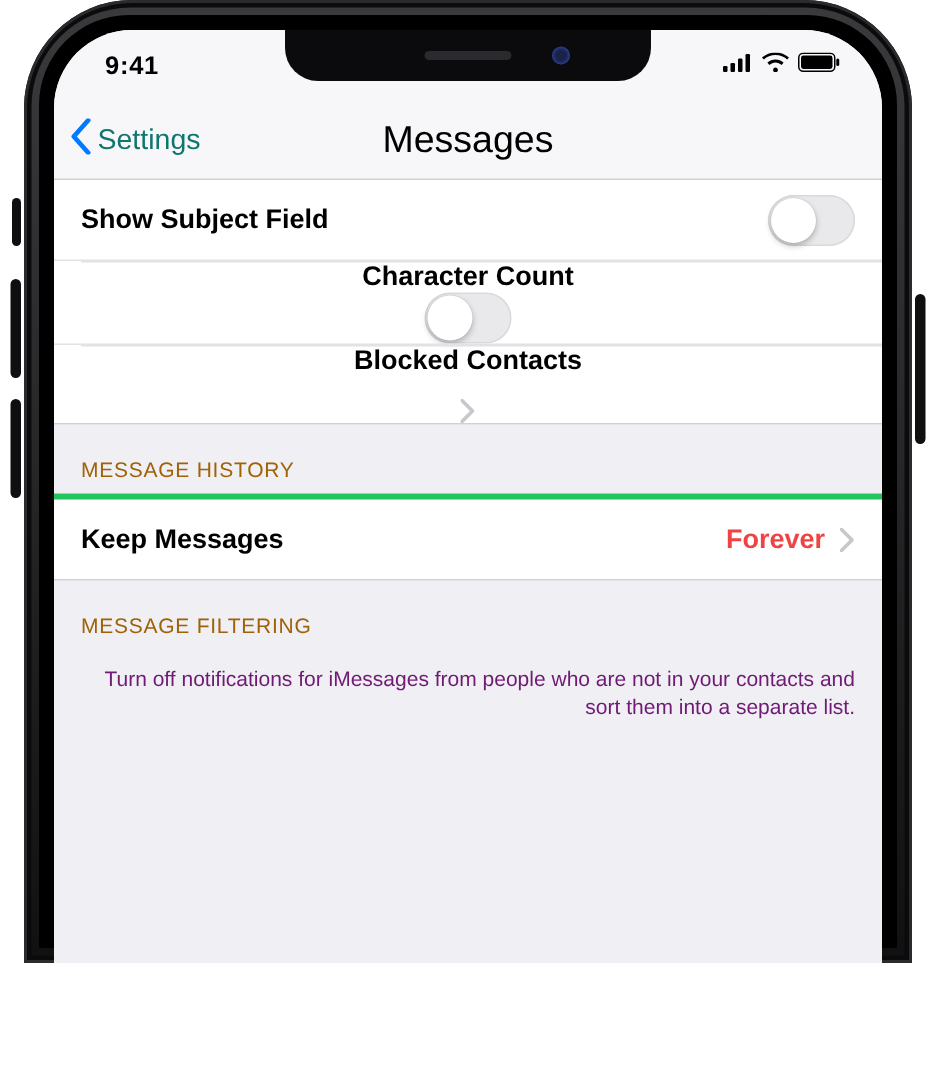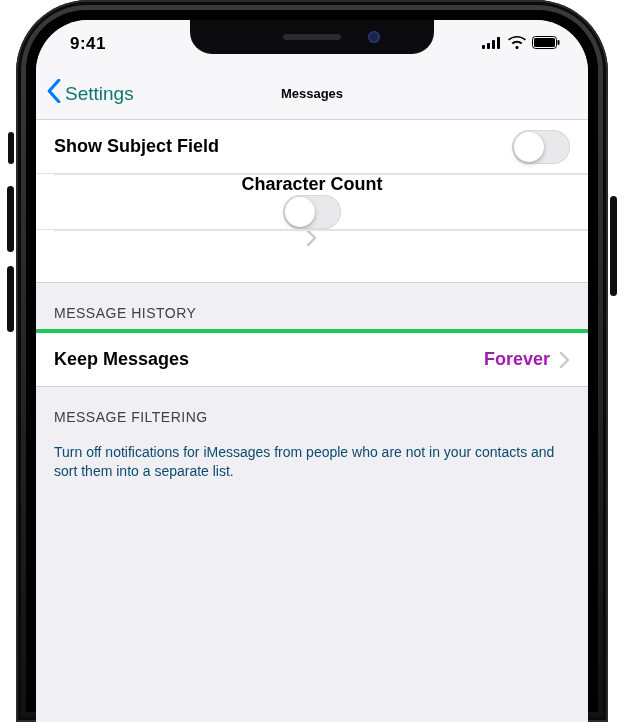--- a/index.html
+++ b/index.html
@@ -3,21 +3,21 @@
 <meta charset="utf-8">
 <style>
   * { box-sizing: border-box; margin: 0; padding: 0; }
   html, body { width: 624px; height: 722px; background: #fff; font-family: -apple-system, "Helvetica Neue", Arial, sans-serif; }
   .canvas { position: relative; width: 624px; height: 722px; overflow: hidden; }
 
   
   .phone {
     position: absolute;
     left: 16px; top: 0;
-    width: 592px; height: 722px;
+    width: 592px; height: 642px;
     background: #0b0b0d;
     border-radius: 72px 72px 0 0;
     box-shadow: 0 0 0 2px #2b2b2e inset;
   }
   .phone::before {
     content:"";
     position:absolute; inset:5px;
     border-radius: 66px 66px 0 0;
     background: linear-gradient(#3a3a3d,#111);
     z-index:0;
@@ -70,52 +70,52 @@
   .status-icons { display:flex; align-items:center; gap:6px; }
 
   
   .nav-bar {
     position:relative;
     height:52px;
     background:#f7f7f9;
     border-bottom:1px solid #d1d1d5;
     display:flex; align-items:center; justify-content:center;
   }
-  .nav-title { font-size:13px; font-weight:700; color:#000; }
+  .nav-title { font-size:25px; font-weight:400; color:#000; }
   .nav-back {
     position:absolute; left:10px; top:0; bottom:0;
     display:flex; align-items:center; gap:3px;
     color:#0f766e; font-size:19px;
   }
   .nav-back svg { width:16px; height:24px; }
 
   
   .section-header {
     padding:22px 18px 8px;
-    font-size:14px; letter-spacing:0.5px; color:#404040;
+    font-size:14px; letter-spacing:0.5px; color:#a16207;
     text-transform:uppercase;
   }
   .section-footer {
     padding:10px 18px 16px;
-    font-size:14px; line-height:1.35; color:#0c4a6e;
+    font-size:14px; line-height:1.35; color:#701a75;text-align:right;
   }
   .cell-group { background:#fff; border-top:4px solid #22c55e; border-bottom:1px solid #d1d1d5; }
   .cell {
     display:flex; align-items:center; justify-content:space-between;
     min-height:53px; padding:0 18px;
     font-size:18px; color:#000;font-weight:bold;
   }
   .cell + .cell { border-top:1px solid #e2e2e6; margin-left:0;flex-direction:column; }
   .cell-sep { position:relative; }
   .cell-sep::before {
     content:""; position:absolute; left:18px; right:0; top:0; height:1px; background:#e2e2e6;
   }
   .cell:first-child::before { display:none; }
   .cell .label {}
-  .cell .detail { color:#a21caf; font-size:18px; display:flex; align-items:center; gap:10px; }
+  .cell .detail { color:#ef4444; font-size:18px; display:flex; align-items:center; gap:10px; }
   .chevron svg { width:10px; height:16px; display:block; }
 
   
   .toggle {
     width:58px; height:34px; border-radius:17px; position:relative;
     background:#e9e9ec; box-shadow: inset 0 0 0 1px #d9d9dd;
   }
   .toggle.on { background:#34c759; box-shadow:none; }
   .toggle .knob {
     position:absolute; top:2px; width:30px; height:30px; border-radius:50%;
@@ -186,20 +186,21 @@
               <span class="knob"></span>
             </span>
         </div>
         <div class="cell cell-sep">
           <span class="label">Character Count</span>
           <span class="toggle off">
               <span class="knob"></span>
             </span>
         </div>
         <div class="cell cell-sep">
+          <span class="label">Blocked Contacts</span>
           <span class="detail">
             <span class="chevron">
               <svg viewBox="0 0 10 16">
                   <path d="M1 1l7 7-7 7" fill="none" stroke="#c7c7cc" stroke-width="2.4" stroke-linecap="round" stroke-linejoin="round"></path>
                 </svg>
             </span>
           </span>
         </div>
       </div>
 

